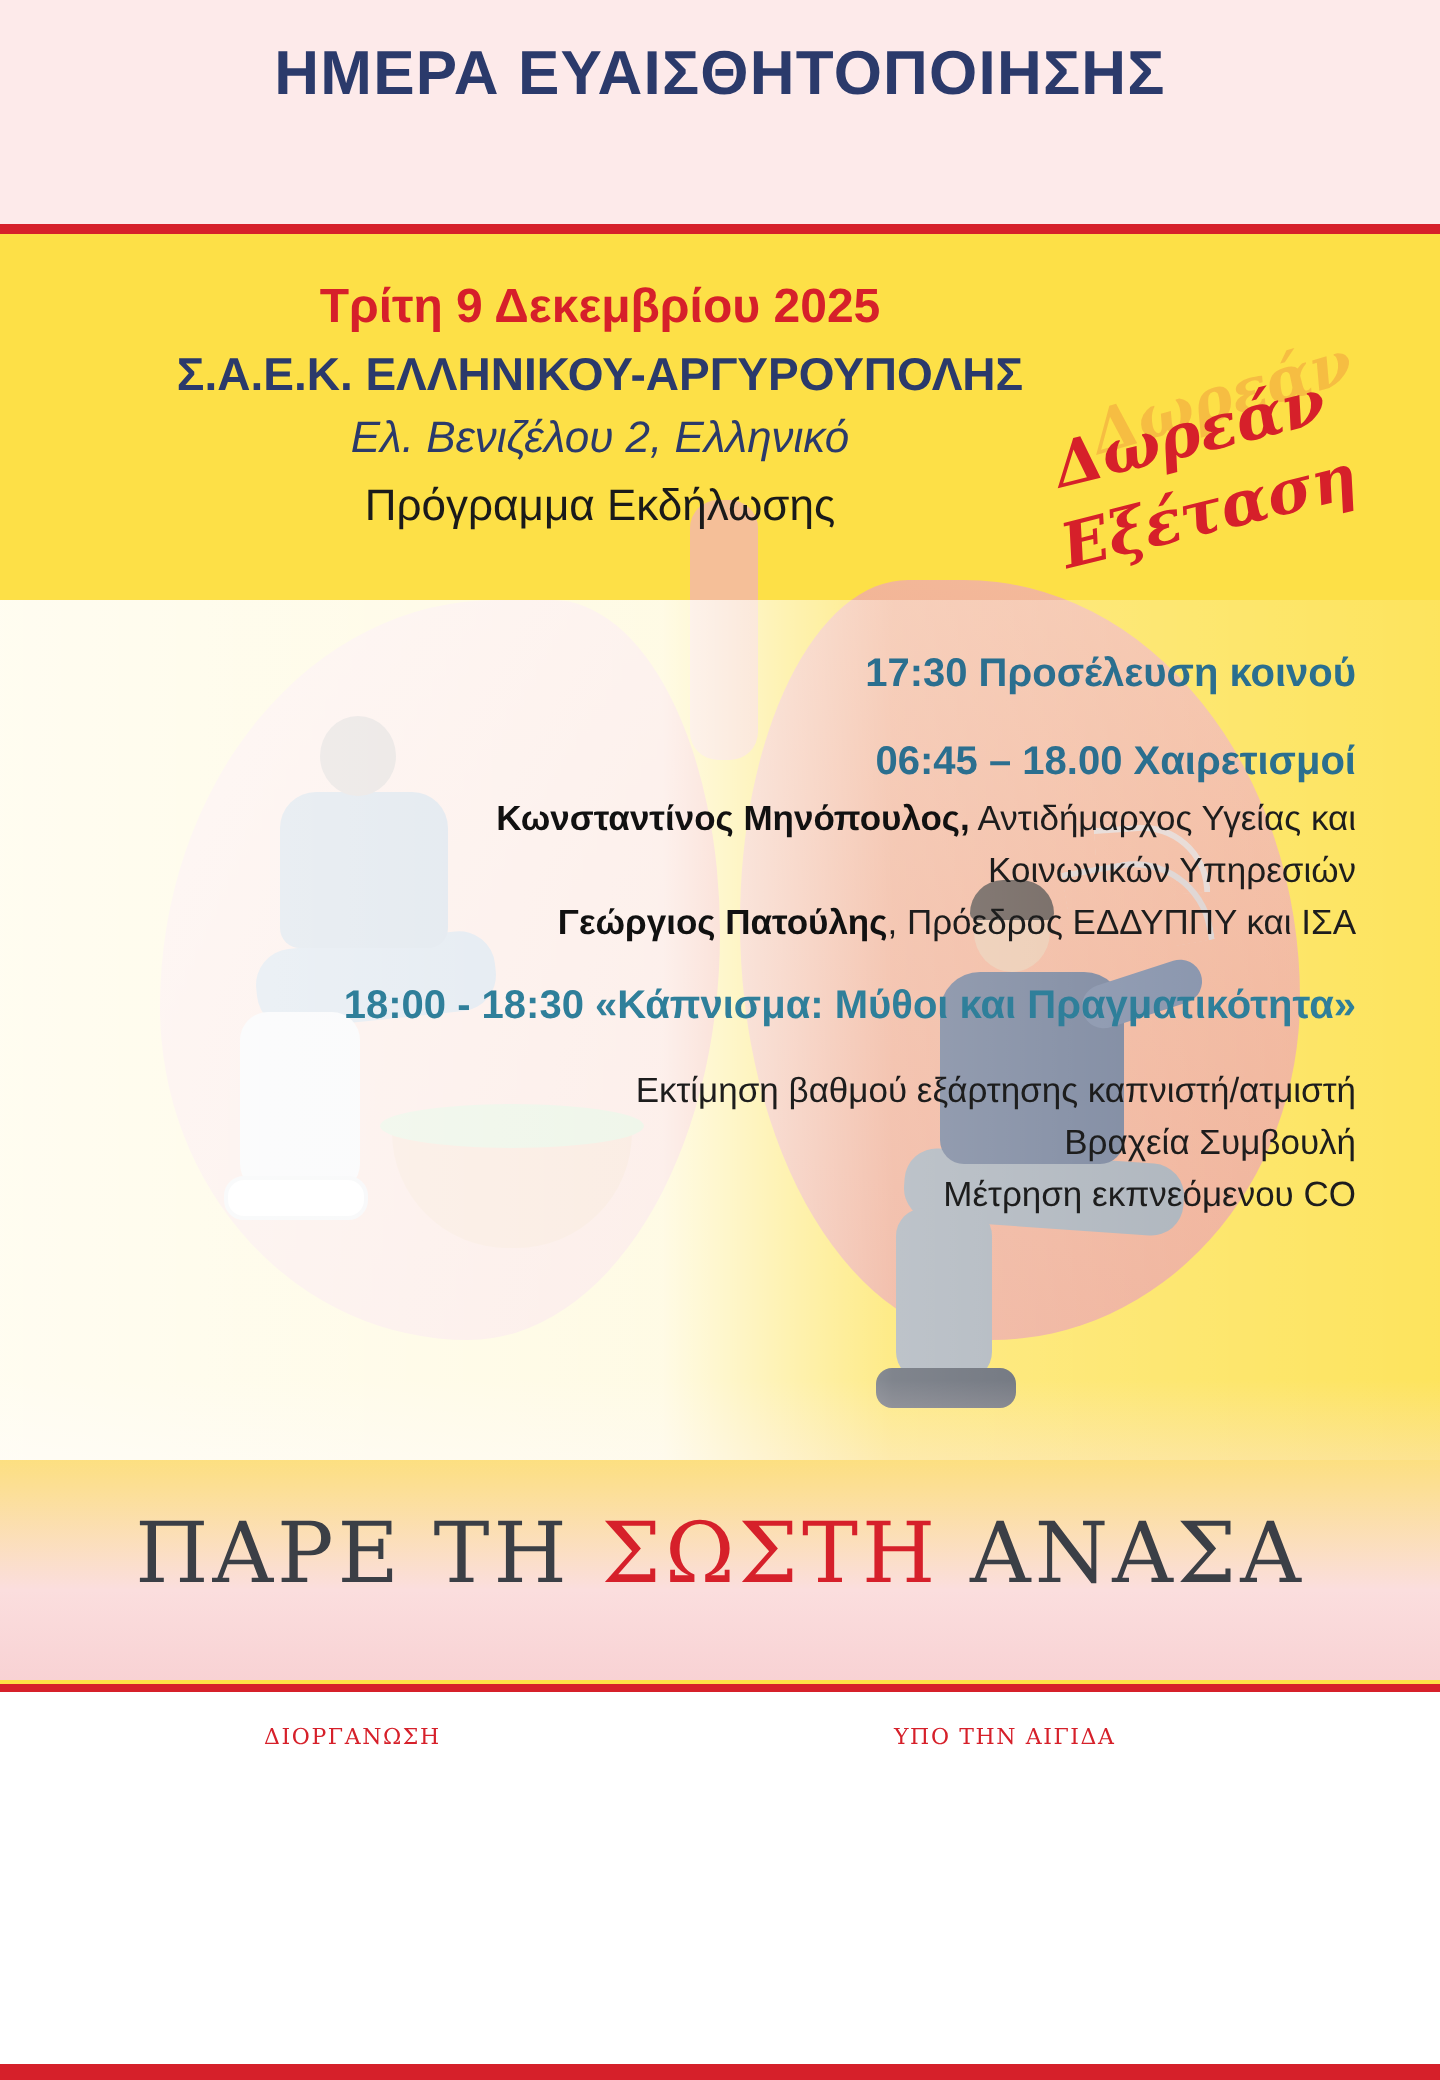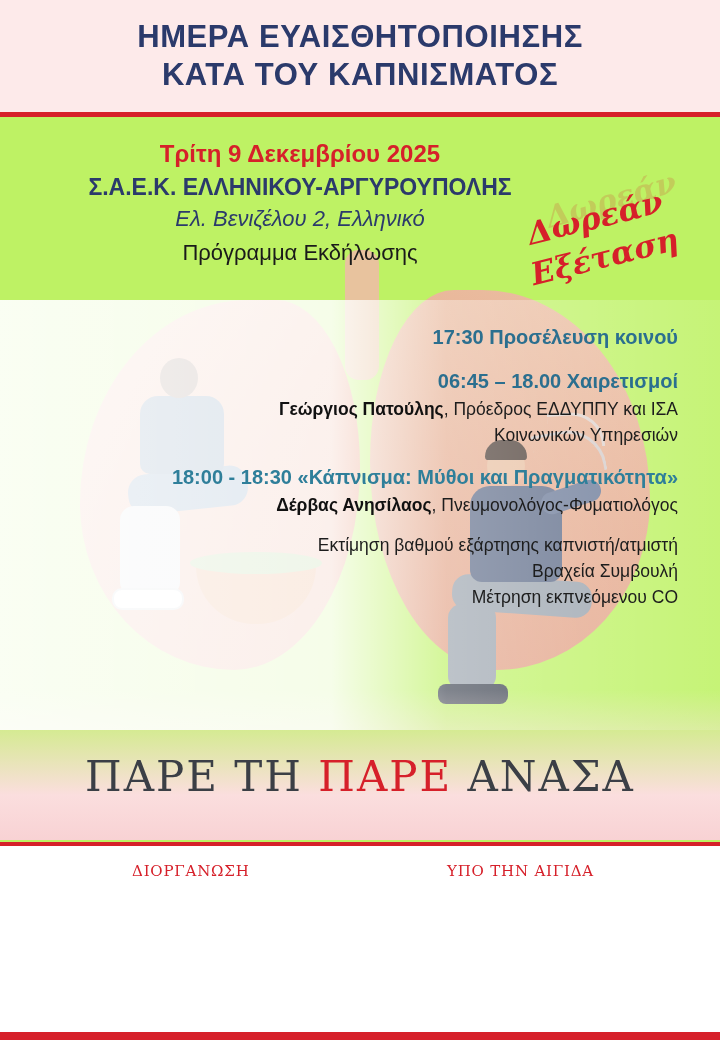--- a/index.html
+++ b/index.html
@@ -6,21 +6,21 @@
   html, body {
     margin: 0; padding: 0;
     width: 720px; height: 1040px;
     overflow: hidden;
     font-family: "Liberation Sans", sans-serif;
     background: #ffffff;
   }
   #poster {
     position: relative;
     width: 720px; height: 1040px;
-    background: #bef264;
+    background: #fde047;
     overflow: hidden;
   }
 
   
   .bg-art { position: absolute; inset: 0; pointer-events: none; }
 
   .lung-left {
     position: absolute;
     left: 80px; top: 300px;
     width: 280px; height: 370px;
@@ -173,21 +173,21 @@
     position: absolute; left: 0; top: 842px; width: 720px; height: 4px; background: #d6202a;
   }
   .footer {
     position: absolute; left: 0; top: 846px; width: 720px; height: 194px;
     background: #ffffff;
   }
   .footer-rule-bottom {
     position: absolute; left: 0; top: 1032px; width: 720px; height: 8px; background: #d6202a;
   }
   .foot-label {
-    position: absolute; color: #d6202a; font-size: 15px; letter-spacing: .8px;
+    position: absolute; color: #d6202a; font-size: 11px; letter-spacing: .8px;
     font-family: "DejaVu Serif", serif;
   }
   .foot-label.left { left: 132px; top: 862px; }
   .foot-label.right { left: 447px; top: 862px; }
 
   .logos { position: absolute; left: 0; top: 896px; width: 720px; height: 104px; }
 </style>
 </head>
 <body>
 
@@ -218,21 +218,20 @@
     <div class="p2-hair"></div>
 
     <div class="pink-wash-bottom"></div>
     <div class="white-fade"></div>
   </div>
 
   <div class="header-band"></div>
   <div class="header-rule"></div>
   <div class="header-title">
     <div>ΗΜΕΡΑ ΕΥΑΙΣΘΗΤΟΠΟΙΗΣΗΣ</div>
-    <div>ΚΑΤΑ ΤΟΥ ΚΑΠΝΙΣΜΑΤΟΣ</div>
   </div>
 
   <div class="info">
     <div class="date">Τρίτη 9 Δεκεμβρίου 2025</div>
     <div class="venue">Σ.Α.Ε.Κ. ΕΛΛΗΝΙΚΟΥ-ΑΡΓΥΡΟΥΠΟΛΗΣ</div>
     <div class="addr">Ελ. Βενιζέλου 2, Ελληνικό</div>
     <div class="prog">Πρόγραμμα Εκδήλωσης</div>
   </div>
 
   <div class="stamp-ghost">Δωρεάν</div>
@@ -243,41 +242,41 @@
 
   <div class="programme">
 
     <div class="slot">
       <div class="slot-title">17:30 Προσέλευση κοινού</div>
     </div>
 
     <div class="slot">
       <div class="slot-title">06:45 – 18.00 Χαιρετισμοί</div>
       <div class="slot-line">
+        <b>Κωνσταντίνος Μηνόπουλος,</b><span> Αντιδήμαρχος Υγείας και</span>
+      </div>
+      <div class="slot-line">Κοινωνικών Υπηρεσιών</div>
+      <div class="slot-line">
         <b>Γεώργιος Πατούλης</b><span>, Πρόεδρος ΕΔΔΥΠΠΥ και ΙΣΑ</span>
       </div>
-      <div class="slot-line">Κοινωνικών Υπηρεσιών</div>
     </div>
 
     <div class="slot">
       <div class="slot-title teal">18:00 - 18:30 «Κάπνισμα: Μύθοι και Πραγματικότητα»</div>
-      <div class="slot-line">
-        <b>Δέρβας Ανησίλαος</b><span>, Πνευμονολόγος-Φυματιολόγος</span>
-      </div>
     </div>
 
     <div class="slot">
       <div class="slot-line">Εκτίμηση βαθμού εξάρτησης καπνιστή/ατμιστή</div>
       <div class="slot-line">Βραχεία Συμβουλή</div>
       <div class="slot-line">Μέτρηση εκπνεόμενου CO</div>
     </div>
 
   </div>
 
-  <div class="slogan"><span>ΠΑΡΕ ΤΗ </span><span class="hl">ΠΑΡΕ</span><span> ΑΝΑΣΑ</span></div>
+  <div class="slogan"><span>ΠΑΡΕ ΤΗ </span><span class="hl">ΣΩΣΤΗ</span><span> ΑΝΑΣΑ</span></div>
 
   <div class="footer-rule-top"></div>
   <div class="footer"></div>
   <div class="foot-label left">ΔΙΟΡΓΑΝΩΣΗ</div>
   <div class="foot-label right">ΥΠΟ ΤΗΝ ΑΙΓΙΔΑ</div>
 
   <div class="logos">
 
     
 

